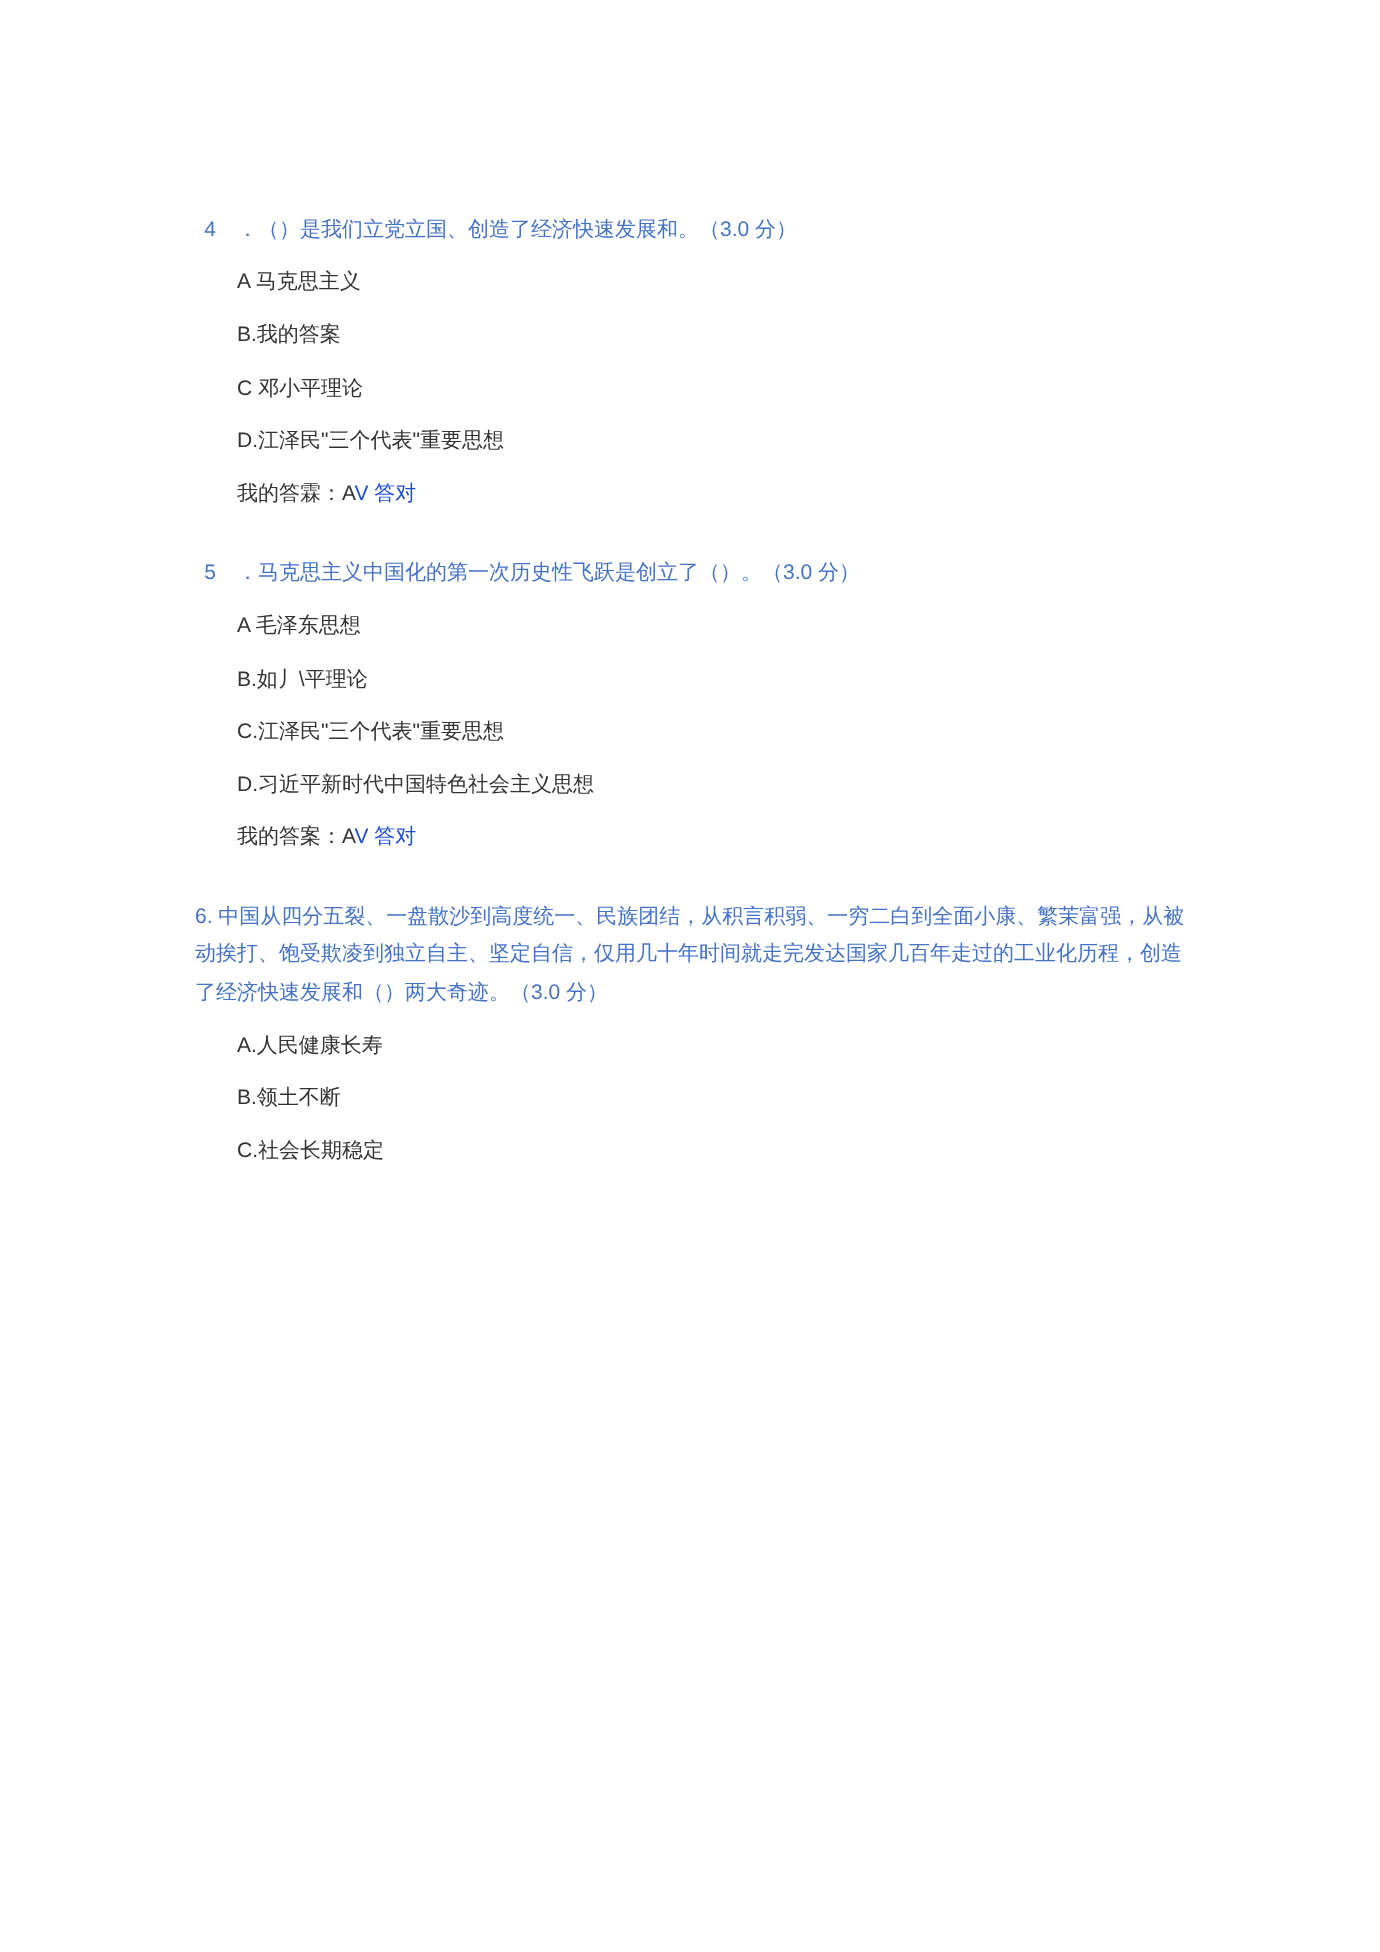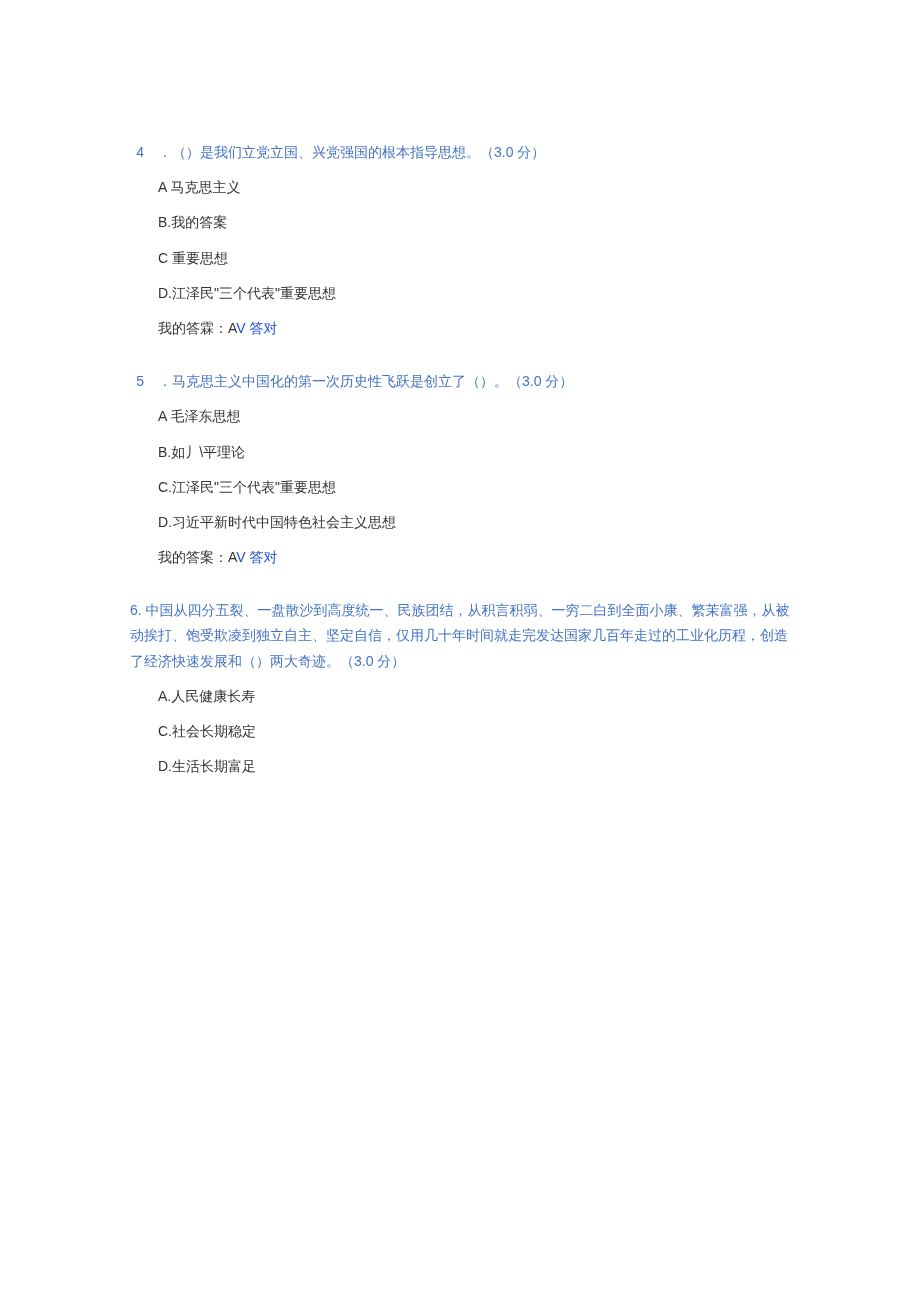--- a/index.html
+++ b/index.html
@@ -51,26 +51,26 @@
     }
     .answer-result {
       color: #1d4ed8;
     }
   </style>
 </head>
 <body>
 
 <div class="question-block">
   <div class="question-stem">
-    <span class="q-number">4</span><span>．（）是我们立党立国、兴党强国的根本指导思想。（</span><span>3.0 分</span><span>）</span>
+    <span class="q-number">4</span><span>．（）是我们立党立国、创造了经济快速发展和。（</span><span>3.0 分</span><span>）</span>
   </div>
   <div class="options">
     <div class="option">A 马克思主义</div>
     <div class="option">B.我的答案</div>
-    <div class="option">C 重要思想</div>
+    <div class="option">C 邓小平理论</div>
     <div class="option">D.江泽民"三个代表"重要思想</div>
   </div>
   <div class="my-answer">
     <span>我的答霖：</span><span class="answer-letter">A</span><span class="answer-result">V 答对</span>
   </div>
 </div>
 
 <div class="question-block">
   <div class="question-stem">
     <span class="q-number">5</span><span>．马克思主义中国化的第一次历史性飞跃是创立了（）。（</span><span>3.0 分</span><span>）</span>
@@ -85,16 +85,16 @@
     <span>我的答案：</span><span class="answer-letter">A</span><span class="answer-result">V 答对</span>
   </div>
 </div>
 
 <div class="question-block">
   <div class="question-stem no-indent">
     <span>6.</span> <span>中国从四分五裂、一盘散沙到高度统一、民族团结，从积言积弱、一穷二白到全面小康、繁茉富强，从被动挨打、饱受欺凌到独立自主、坚定自信，仅用几十年时间就走完发达国家几百年走过的工业化历程，创造了经济快速发展和（）两大奇迹。（</span><span>3.0 分</span><span>）</span>
   </div>
   <div class="options">
     <div class="option">A.人民健康长寿</div>
+    <div class="option">B.领土不断</div>
     <div class="option">C.社会长期稳定</div>
-    <div class="option">D.生活长期富足</div>
   </div>
 </div>
 
 </body></html>

